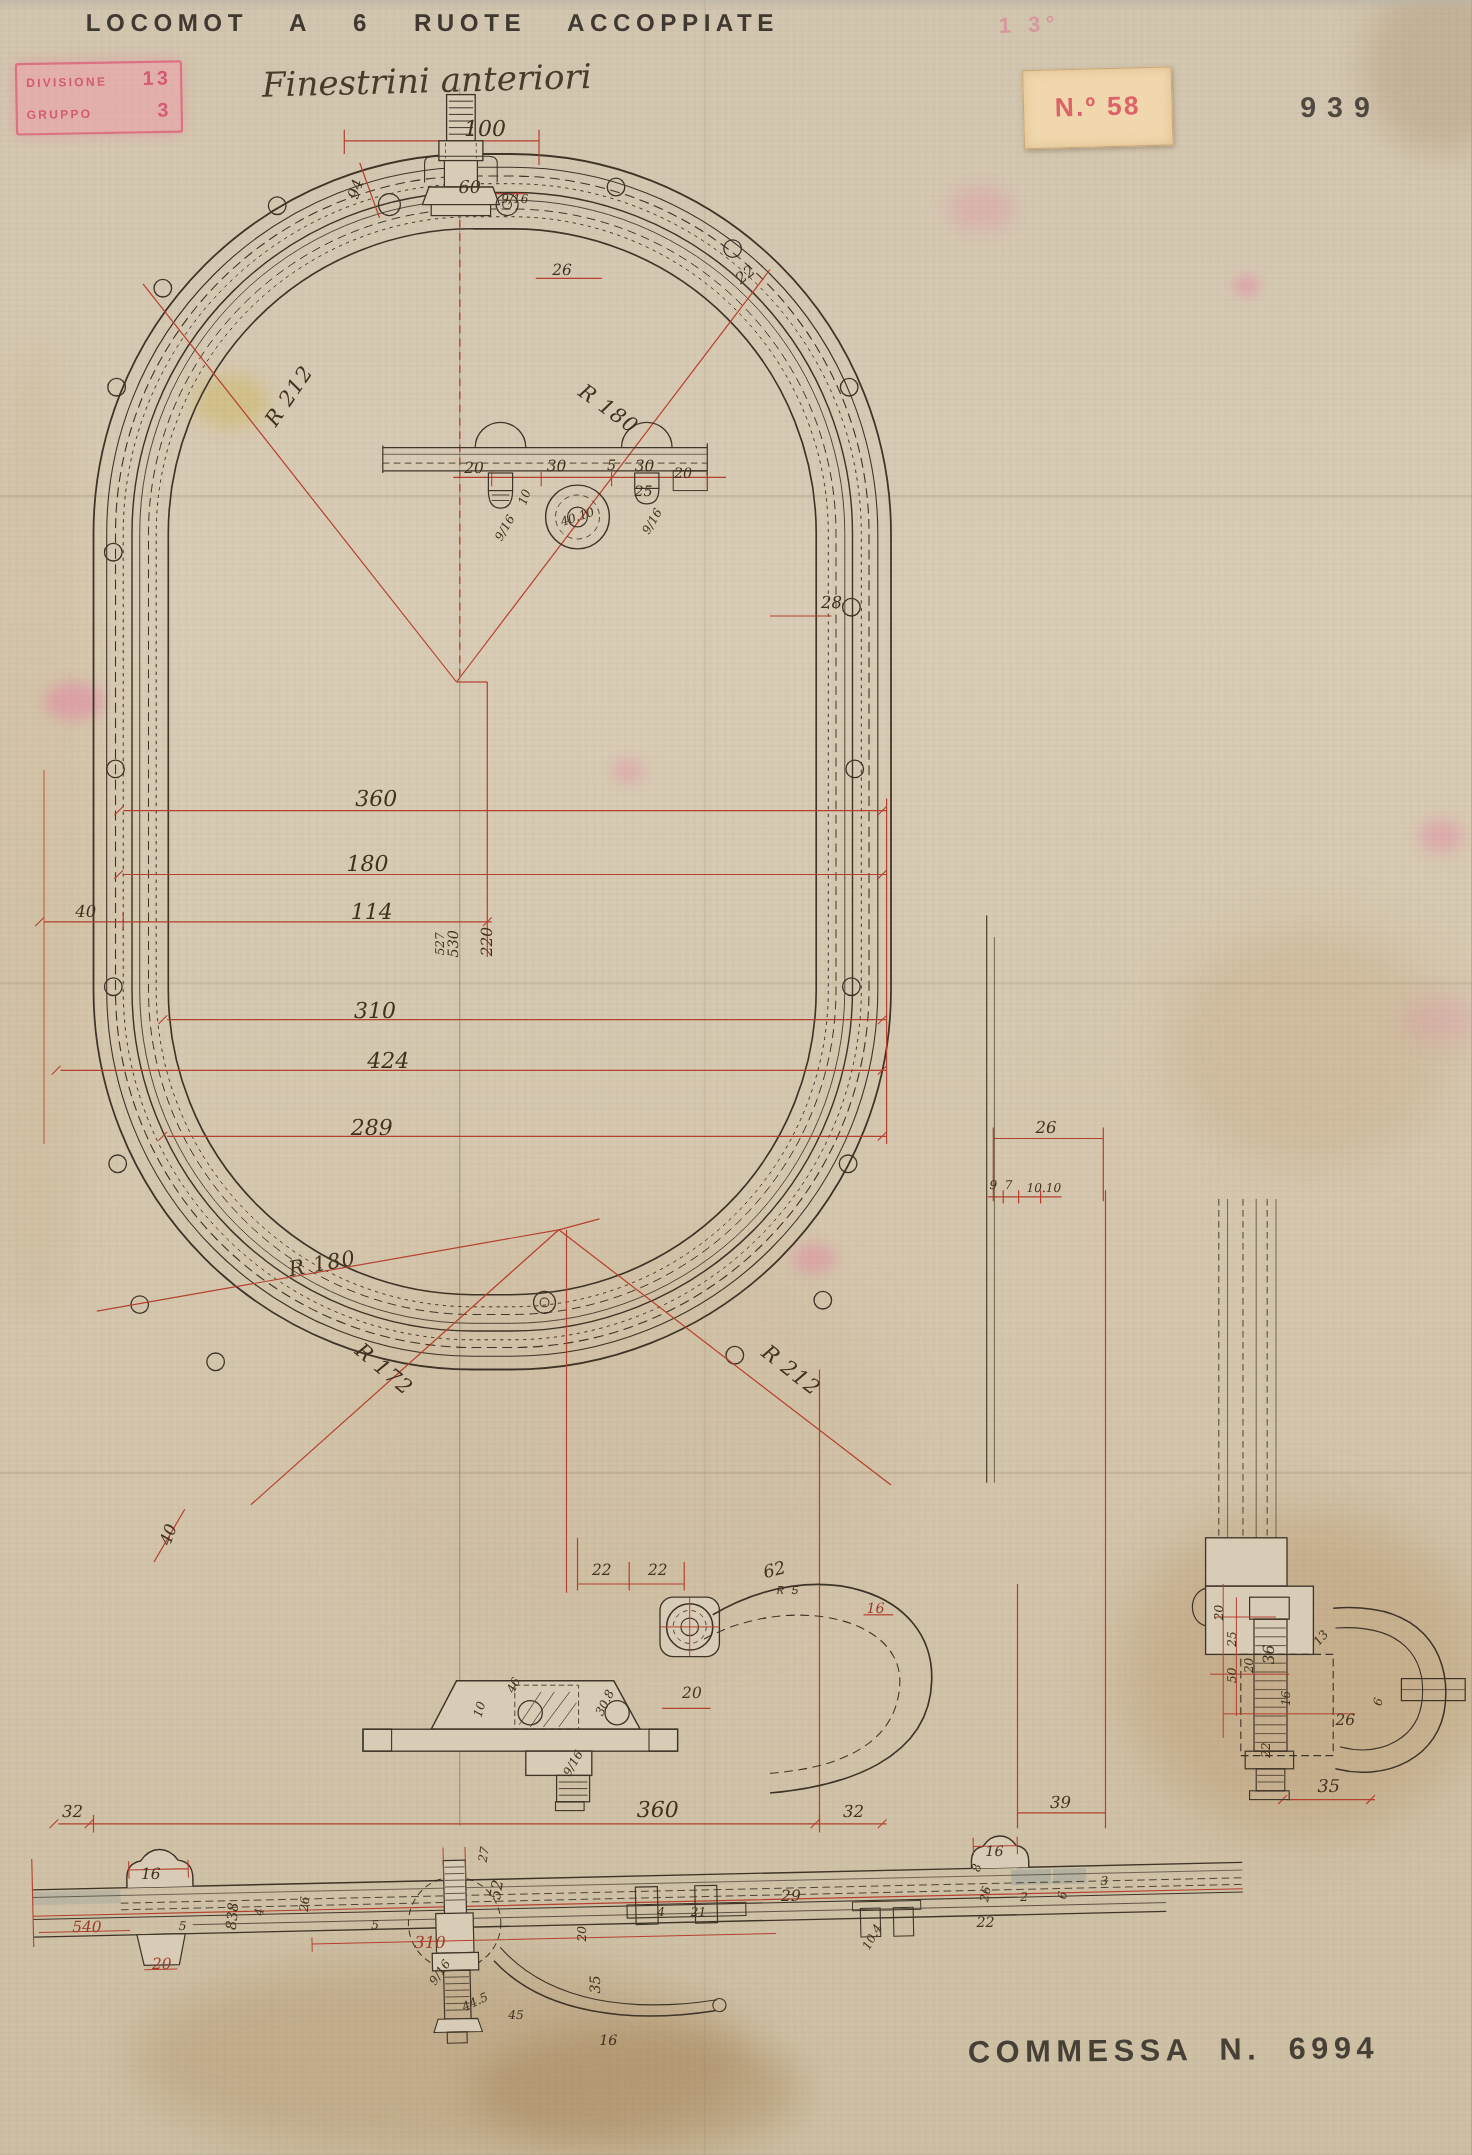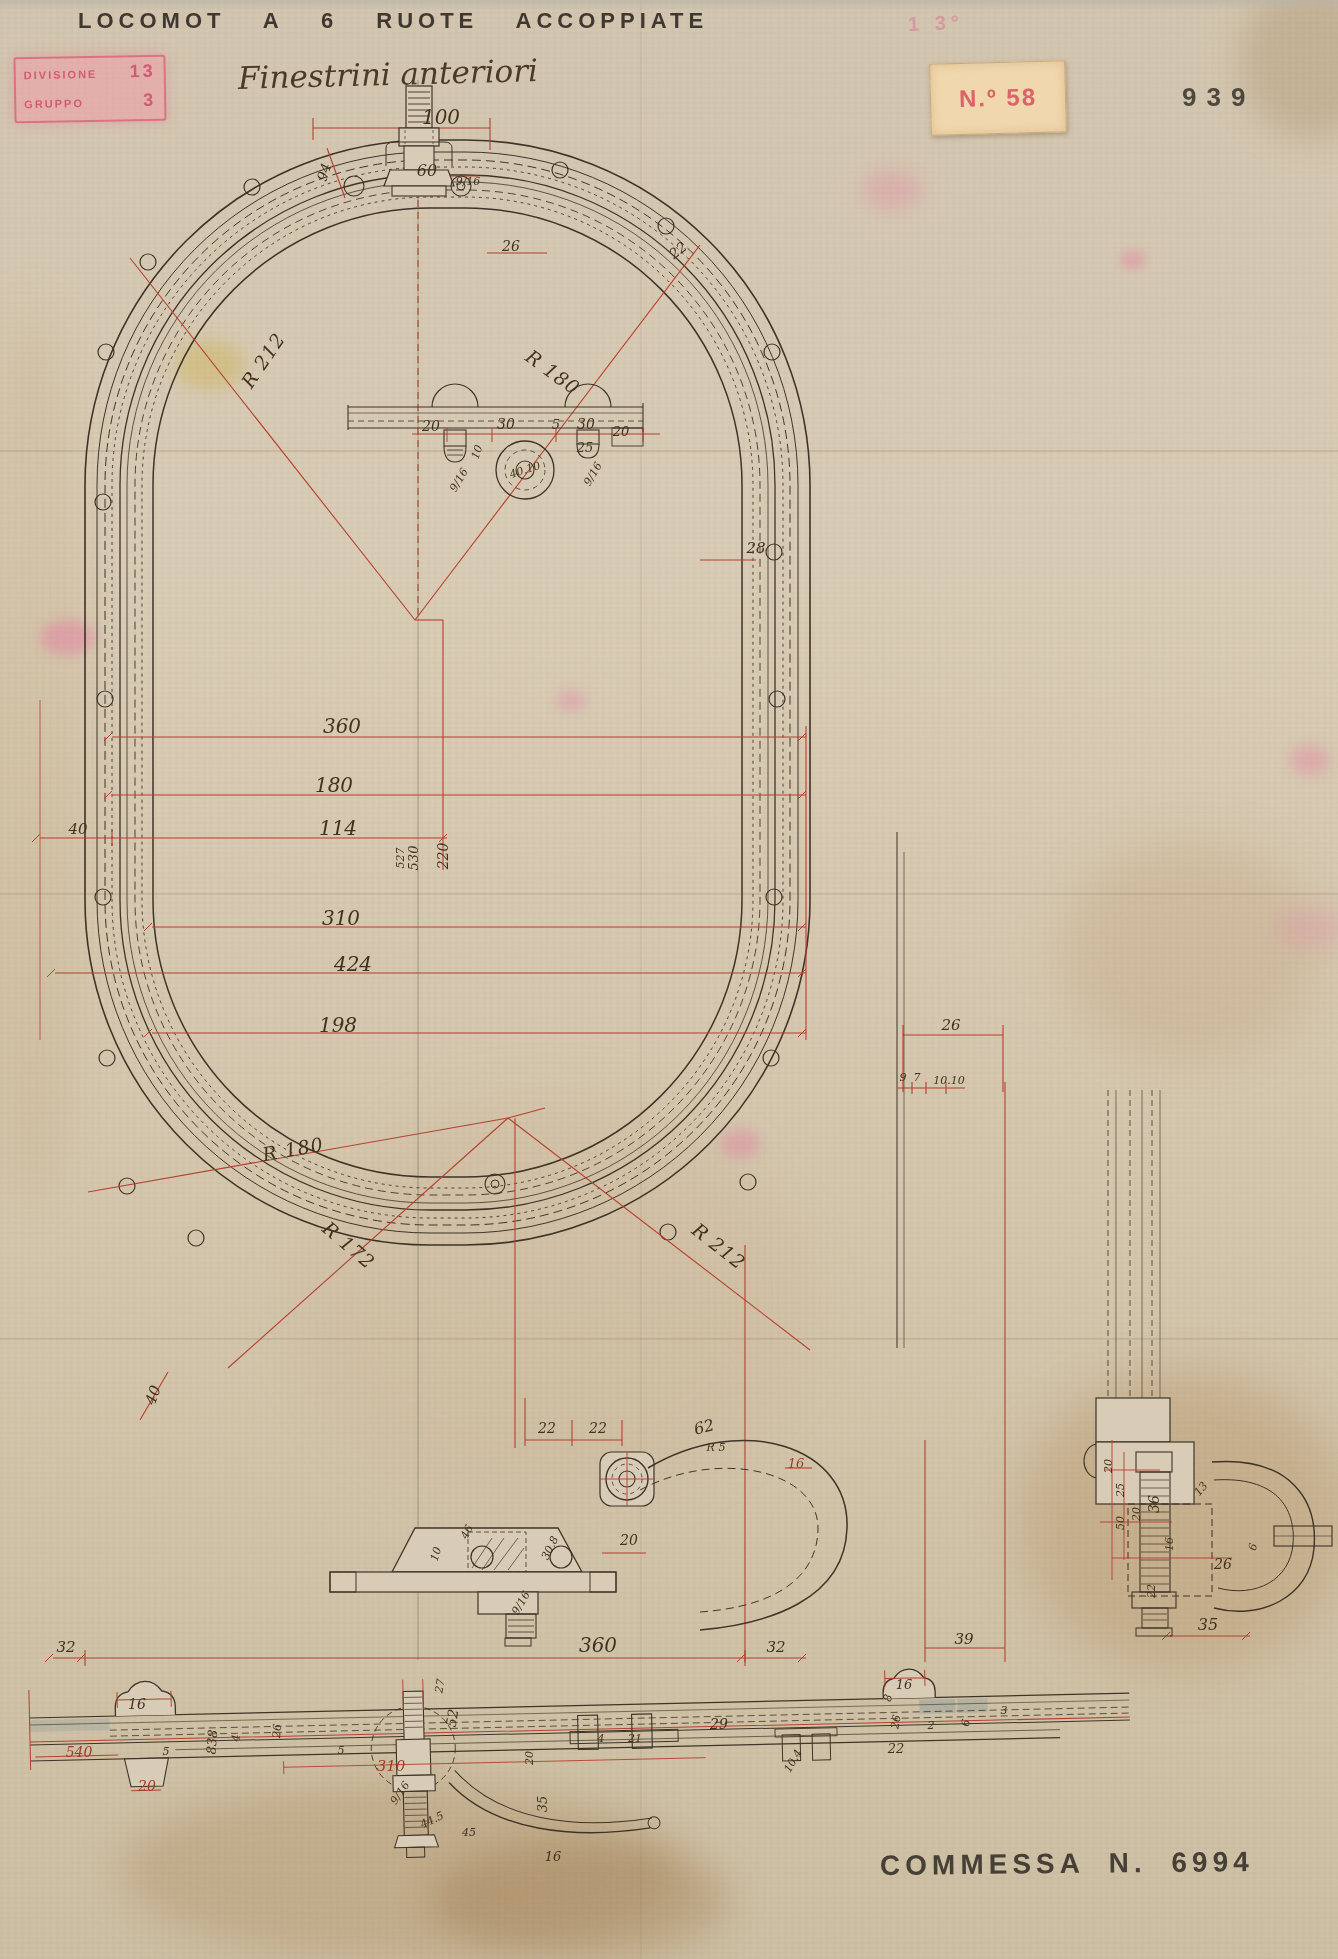--- a/index.html
+++ b/index.html
@@ -301,29 +301,29 @@
       <span class="ann d" style="left: 728px; top: 548px; font-size: 15px; transform: translate(-50%, -50%) rotate(0deg); margin-left: 28px;">28</span>
       <span class="ann d" style="left: 342px; top: 726px; transform: translate(-50%, -50%) rotate(0deg);">360</span>
       <span class="ann d" style="left: 334px; top: 785px; transform: translate(-50%, -50%) rotate(0deg);">180</span>
       <span class="ann d" style="left: 338px; top: 828px; transform: translate(-50%, -50%) rotate(0deg);">114</span>
       <span class="ann d" style="left: 78px; top: 829px; font-size: 15px; transform: translate(-50%, -50%) rotate(0deg);">40</span>
       <span class="ann t" style="left: 400px; top: 858px; transform: translate(-50%, -50%) rotate(-90deg);">527</span>
       <span class="ann d" style="left: 413px; top: 858px; font-size: 13px; transform: translate(-50%, -50%) rotate(-90deg);">530</span>
       <span class="ann d" style="left: 443px; top: 856px; font-size: 14px; transform: translate(-50%, -50%) rotate(-90deg);">220</span>
       <span class="ann d" style="left: 341px; top: 918px; transform: translate(-50%, -50%) rotate(0deg);">310</span>
       <span class="ann d" style="left: 353px; top: 964px; transform: translate(-50%, -50%) rotate(0deg);">424</span>
-      <span class="ann d" style="left: 338px; top: 1025px; transform: translate(-50%, -50%) rotate(0deg);">198</span>
+      <span class="ann d" style="left: 338px; top: 1025px; transform: translate(-50%, -50%) rotate(0deg);">289</span>
       <span class="ann rad" style="left: 293px; top: 1149px; transform: translate(-50%, -50%) rotate(-10deg);">R 180</span>
       <span class="ann rad" style="left: 349px; top: 1245px; transform: translate(-50%, -50%) rotate(40deg);">R 172</span>
       <span class="ann rad" style="left: 719px; top: 1246px; transform: translate(-50%, -50%) rotate(38deg);">R 212</span>
       <span class="ann d" style="left: 153px; top: 1395px; font-size: 15px; transform: translate(-50%, -50%) rotate(-70deg);">40</span>
       <span class="ann d" style="left: 547px; top: 1428px; font-size: 14px; transform: translate(-50%, -50%) rotate(0deg);">22</span>
       <span class="ann d" style="left: 598px; top: 1428px; font-size: 14px; transform: translate(-50%, -50%) rotate(0deg);">22</span>
       <span class="ann d" style="left: 704px; top: 1427px; font-size: 16px; transform: translate(-50%, -50%) rotate(-14deg);">62</span>
-      <span class="ann t" style="left: 716px; top: 1447px; transform: translate(-50%, -50%) rotate(0deg);">R 5</span>
+      <span class="ann t" style="left: 716px; top: 1447px; transform: translate(-50%, -50%) rotate(0deg); font-family: Liberation Mono, monospace;">R 5</span>
       <span class="ann dr" style="left: 796px; top: 1463px; font-size: 13px; transform: translate(-50%, -50%) rotate(0deg);">16</span>
       <span class="ann d" style="left: 629px; top: 1540px; font-size: 14px; transform: translate(-50%, -50%) rotate(0deg);">20</span>
       <span class="ann t" style="left: 436px; top: 1554px; transform: translate(-50%, -50%) rotate(-72deg);">10</span>
       <span class="ann t" style="left: 467px; top: 1532px; transform: translate(-50%, -50%) rotate(-64deg);">46</span>
       <span class="ann t" style="left: 550px; top: 1548px; transform: translate(-50%, -50%) rotate(-64deg);">30.8</span>
       <span class="ann t" style="left: 521px; top: 1603px; transform: translate(-50%, -50%) rotate(-60deg);">9/16</span>
       <span class="ann d" style="left: 66px; top: 1647px; font-size: 15px; transform: translate(-50%, -50%) rotate(0deg);">32</span>
       <span class="ann d" style="left: 598px; top: 1645px; transform: translate(-50%, -50%) rotate(0deg);">360</span>
       <span class="ann d" style="left: 776px; top: 1647px; font-size: 15px; transform: translate(-50%, -50%) rotate(0deg);">32</span>
       <span class="ann d" style="left: 964px; top: 1639px; font-size: 15px; transform: translate(-50%, -50%) rotate(0deg);">39</span>

